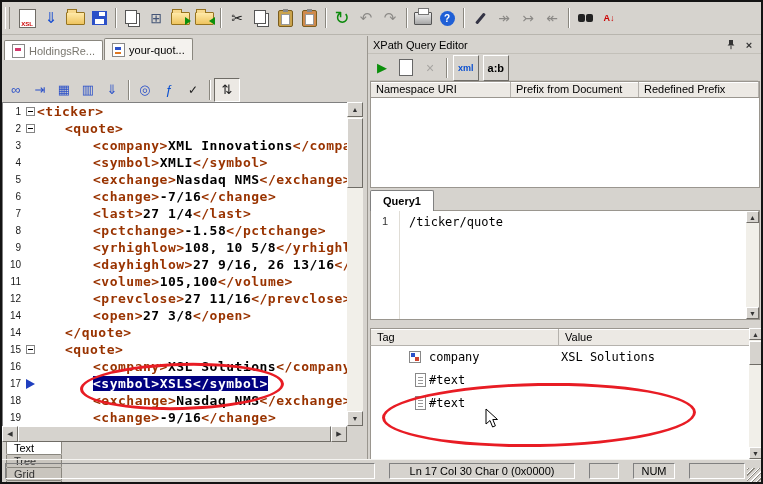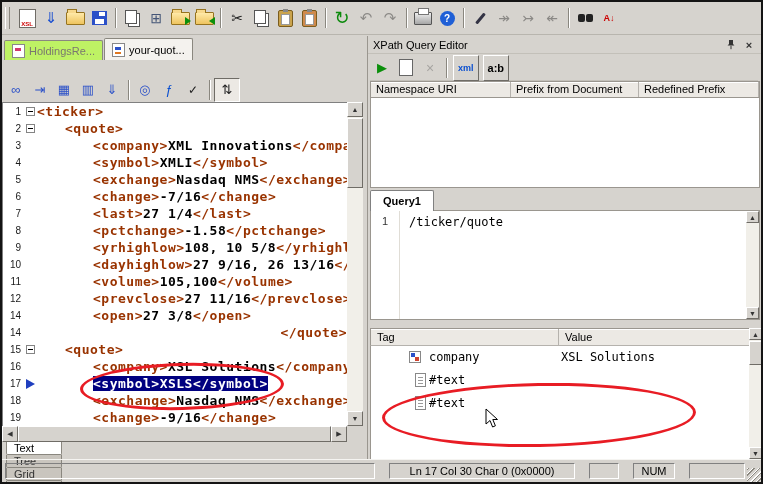--- a/index.html
+++ b/index.html
@@ -36,21 +36,21 @@
   .help-c{width:15px;height:15px;border-radius:50%;background:#1f5fd6;color:#fff;font-weight:700;font-size:10px;
     display:flex;align-items:center;justify-content:center;}
   .binoc{width:7px;height:8px;background:#222;border-radius:2px;box-shadow:8px 0 0 #222;margin-right:8px;}
   .probe{width:3px;height:13px;background:#334;transform:rotate(40deg);border-radius:1px;}
   .sortaz{font-size:9px;font-weight:700;color:#c00;}
   .whitepage{width:12px;height:15px;background:#fff;border:1px solid #666;}
   
   .left-pane{position:absolute;left:0;top:34px;width:361px;height:423px;}
   .doc-tabs{position:absolute;left:2px;top:3px;height:21px;display:flex;align-items:flex-end;gap:1px;}
   .dtab{display:flex;align-items:center;gap:4px;height:19px;padding:0 7px;font-size:11px;color:#7a776f;
-    background:#bef264;border:1px solid #8a877f;border-bottom:none;border-radius:2px 2px 0 0;}
+    background:#ffffff;border:1px solid #8a877f;border-bottom:none;border-radius:2px 2px 0 0;}
   .dtab.active{background:#f4f2ee;color:#000;height:21px;}
   .ftpdoc,.xmldoc{width:11px;height:12px;background:#fff;border:1px solid #888;position:relative;flex:none;}
   .ftpdoc::before{content:"";position:absolute;left:2px;top:3px;width:6px;height:3px;background:#d2386c;}
   .xmldoc::before{content:"";position:absolute;left:2px;top:3px;width:6px;height:3px;background:#2b50c8;}
   .xmldoc::after{content:"";position:absolute;left:2px;top:8px;width:6px;height:2px;background:#e07820;}
   .edit-toolbar{position:absolute;left:2px;top:42px;height:23px;display:flex;align-items:center;}
   .code-lines{position:absolute;left:0;top:66px;width:345px;height:324px;background:#fff;overflow:hidden;
     border-top:1px solid #808080;border-left:1px solid #808080;box-sizing:border-box;}
   .code-line{display:flex;height:17px;align-items:center;}
   .ln{width:18px;flex:none;text-align:right;padding-right:2px;font-size:10px;color:#1a1a1a;}
@@ -291,21 +291,21 @@
           <div class="ctext" style="padding-left: 56px;"><span class="tag">&lt;prevclose&gt;</span><span class="txt">27 11/16</span><span class="tag">&lt;/prevclose&gt;</span></div>
         </div>
         <div class="code-line">
           <div class="ln">14</div>
           <div class="fold-col"></div>
           <div class="ctext" style="padding-left: 56px;"><span class="tag">&lt;open&gt;</span><span class="txt">27 3/8</span><span class="tag">&lt;/open&gt;</span></div>
         </div>
         <div class="code-line">
           <div class="ln">14</div>
           <div class="fold-col"></div>
-          <div class="ctext" style="padding-left: 28px; text-align: right;"><span class="tag">&lt;/quote&gt;</span></div>
+          <div class="ctext" style="padding-left: 28px;"><span class="tag">&lt;/quote&gt;</span></div>
         </div>
         <div class="code-line">
           <div class="ln">15</div>
           <div class="fold-col">
             <span class="foldbox"></span>
           </div>
           <div class="ctext" style="padding-left: 28px;"><span class="tag">&lt;quote&gt;</span></div>
         </div>
         <div class="code-line">
           <div class="ln">16</div>

